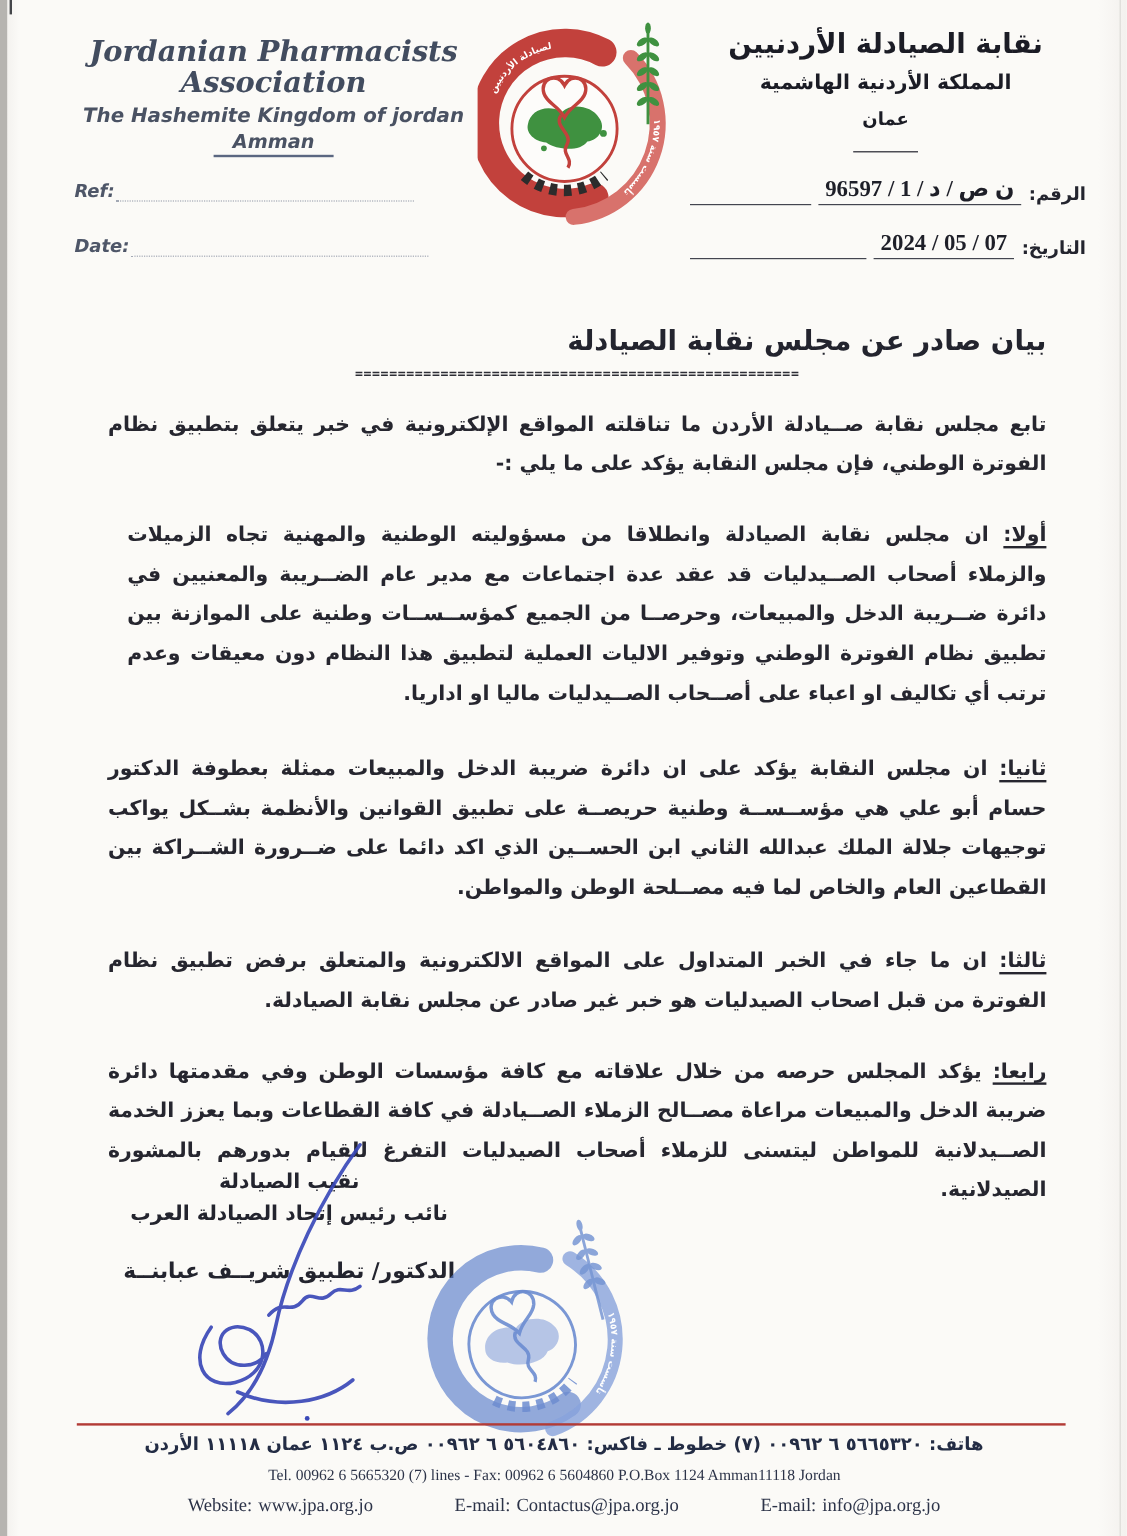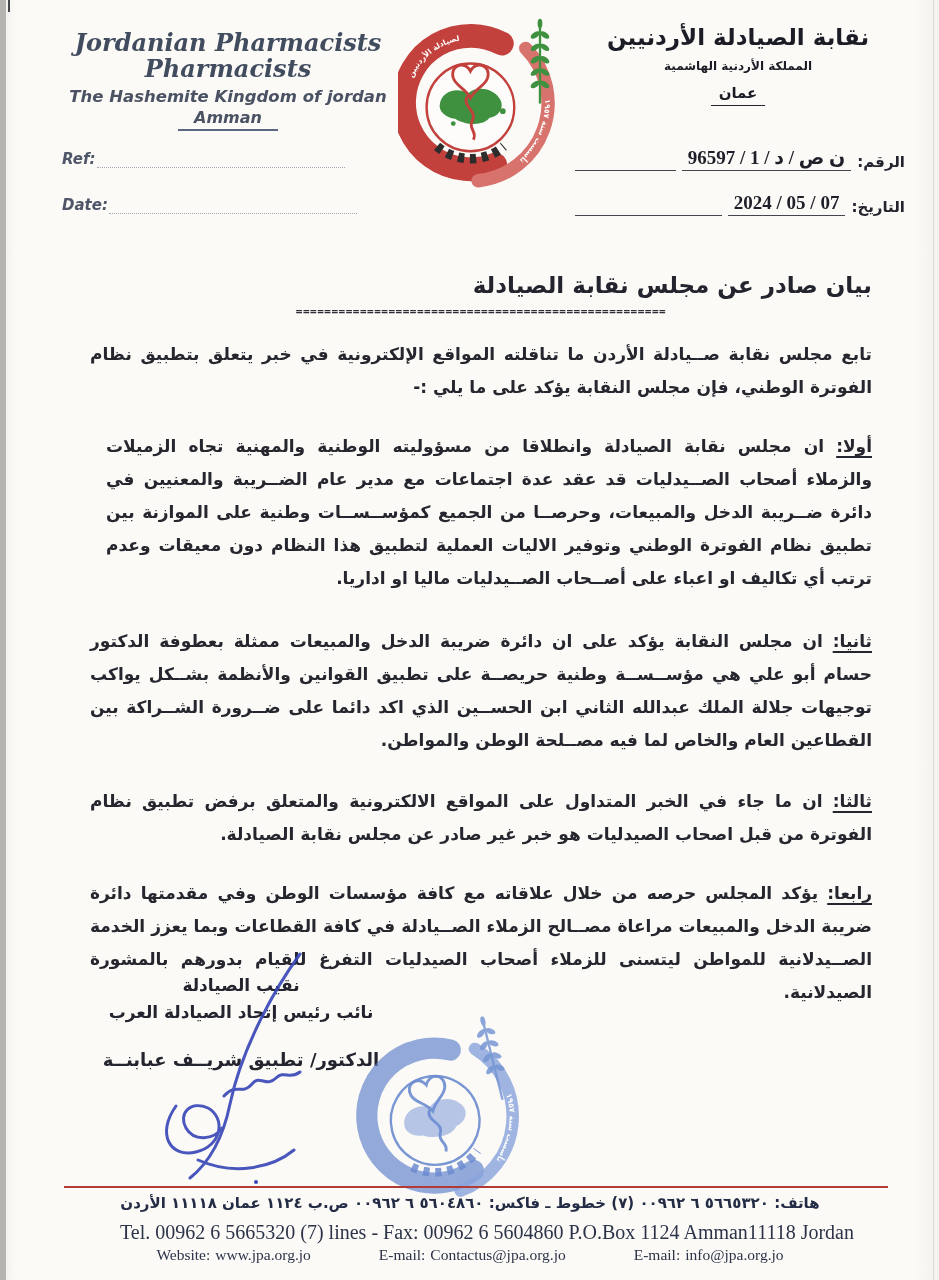--- a/index.html
+++ b/index.html
@@ -21,22 +21,22 @@
            font-style:italic;font-weight:bold;font-size:15px;color:#4e5668;}
   .dot-line{flex:1;border-bottom:1.5px dotted #a2a8b4;height:13px;max-width:248px;}
   .date-row-en{top:196px;}
 
   
   .logo-wrap{position:absolute;left:398px;top:12px;width:162px;height:186px;}
 
   
   .lh-right{position:absolute;right:36px;top:24px;width:330px;direction:rtl;text-align:center;color:#1b1c25;}
   .org-ar{font-size:23px;font-weight:bold;}
-  .kingdom-ar{font-size:12px;font-weight:bold;margin-top:9px;}
-  .city-ar{display:inline-block;font-size:15px;font-weight:bold;margin-top:11px;border-bottom:1.5px solid #23252f;padding:0 8px 3px;}
+  .kingdom-ar{font-size:17px;font-weight:bold;margin-top:9px;}
+  .city-ar{display:inline-block;font-size:15px;font-weight:bold;margin-top:11px;border-bottom:1.5px solid #23252f;padding:0 8px 18px;}
   .num-row{position:absolute;right:34px;width:330px;direction:rtl;display:flex;align-items:flex-end;gap:6px;}
   .num-row .label{font-size:15px;font-weight:bold;color:#23242e;white-space:nowrap;}
   .num-row .value{font-family:"Liberation Serif","DejaVu Sans",serif;font-size:19px;font-weight:bold;color:#1e1f28;
                   border-bottom:1.5px solid #43454f;padding:0 6px 1px;white-space:nowrap;}
   .num-row .fill{flex:1;border-bottom:1.5px solid #43454f;height:8px;}
   .row-number{top:146px;}
   .row-date{top:192px;}
 
   
   .title-wrap{position:absolute;left:90px;top:272px;width:782px;text-align:center;direction:rtl;}
@@ -57,37 +57,37 @@
   .sig-t1{font-size:17px;font-weight:bold;}
   .sig-t2{font-size:17px;font-weight:bold;margin-top:7px;}
   .sig-name{font-size:18px;font-weight:bold;margin-top:27px;}
   .sig-svg{position:absolute;left:138px;top:946px;width:190px;height:240px;}
   .stamp{position:absolute;left:332px;top:1022px;width:222px;height:188px;opacity:.82;transform:rotate(-14deg);}
 
   
   .footer-rule{position:absolute;left:64px;top:1186px;width:824px;border-top:2px solid #b23b36;}
   .f-ar{position:absolute;left:56px;top:1194px;width:828px;direction:rtl;text-align:center;
         font-size:15px;font-weight:bold;color:#232c44;}
-  .f-en1{position:absolute;left:73px;top:1221px;width:828px;text-align:center;
-         font-family:"Liberation Serif",serif;font-size:20px;color:#2c3348;}
+  .f-en1{position:absolute;left:48px;top:1221px;width:828px;text-align:center;
+         font-family:"Liberation Serif",serif;font-size:13px;color:#2c3348;}
   .f-en2{position:absolute;left:56px;top:1246px;width:828px;display:flex;justify-content:center;gap:68px;
          font-family:"Liberation Serif",serif;font-size:15.5px;color:#2c3348;}
   .f-item{display:flex;gap:5px;white-space:nowrap;}
 </style>
 </head>
 <body>
 
 <div class="page">
   <div class="scan-edge-left"></div>
   <div class="scan-tick"></div>
   <div class="scan-edge-right"></div>
 
   <div class="lh-left">
     <div class="org-en">Jordanian Pharmacists</div>
-    <div class="org-en">Pharmacists</div>
+    <div class="org-en">Association</div>
     <div class="kingdom-en">The Hashemite Kingdom of jordan</div>
     <div><span class="city-en">Amman</span></div>
   </div>
   <div class="ref-row">
     <span>Ref:</span>
     <span class="dot-line"></span>
   </div>
   <div class="ref-row date-row-en">
     <span>Date:</span>
     <span class="dot-line"></span>

